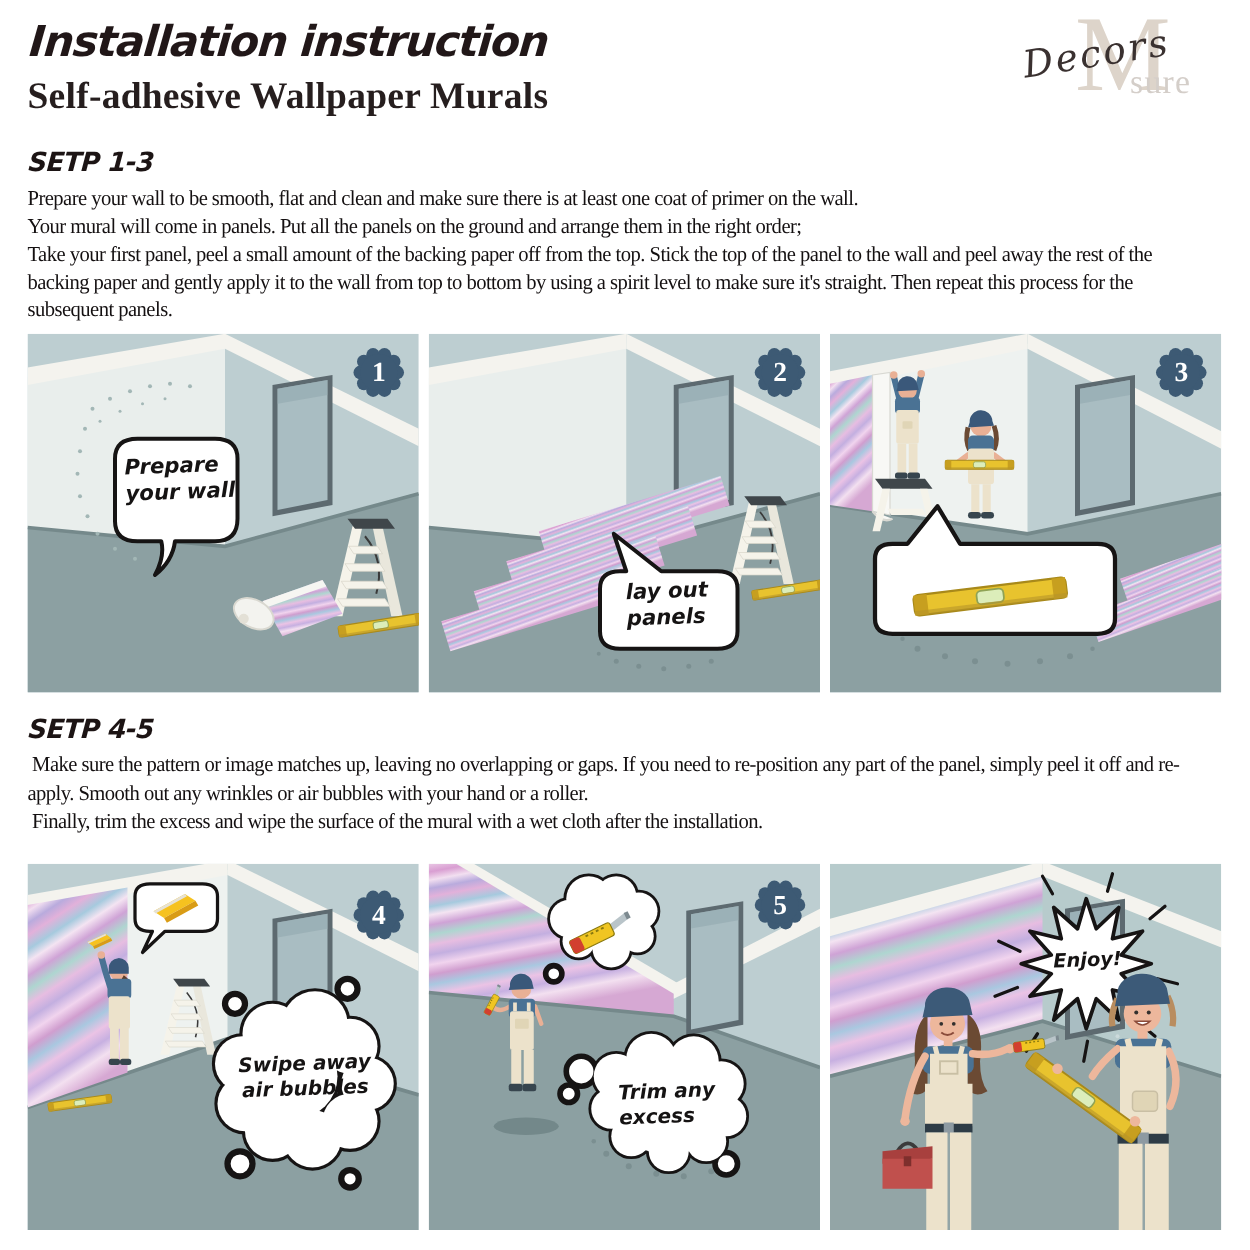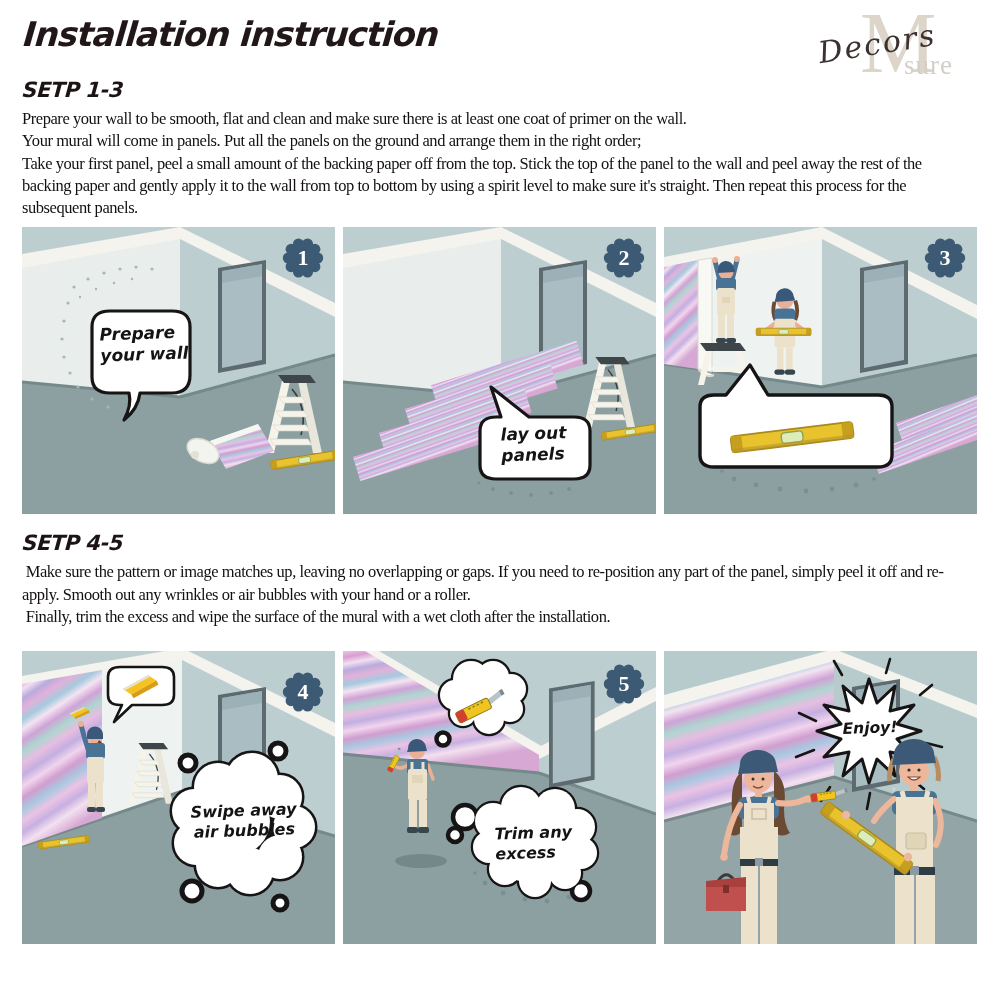--- a/index.html
+++ b/index.html
@@ -116,20 +116,21 @@
   </svg>
 
   <div class="logo">
     <span class="big-m">M</span>
     <span class="decors">Decors</span>
     <span class="arket">sure</span>
   </div>
 
   <div class="inner">
     <h1 class="title">Installation instruction</h1>
+    <h2 class="subtitle">Self-adhesive  Wallpaper Murals</h2>
 
     <h3 class="stephead">SETP 1-3</h3>
     <div class="bodytext">
       <p>Prepare your wall to be smooth, flat and clean and make sure there is at least one coat of primer on the wall.</p>
       <p>Your mural will come in panels. Put all the panels on the ground and arrange them in the right order;</p>
       <p>Take your first panel, peel a small amount of the backing paper off from the top. Stick the top of the panel to the wall and peel away the rest of the backing paper and gently apply it to the wall from top to bottom by using a spirit level to make sure it's straight. Then repeat this process for the subsequent panels.</p>
     </div>
 
     <div class="row row1">
 

